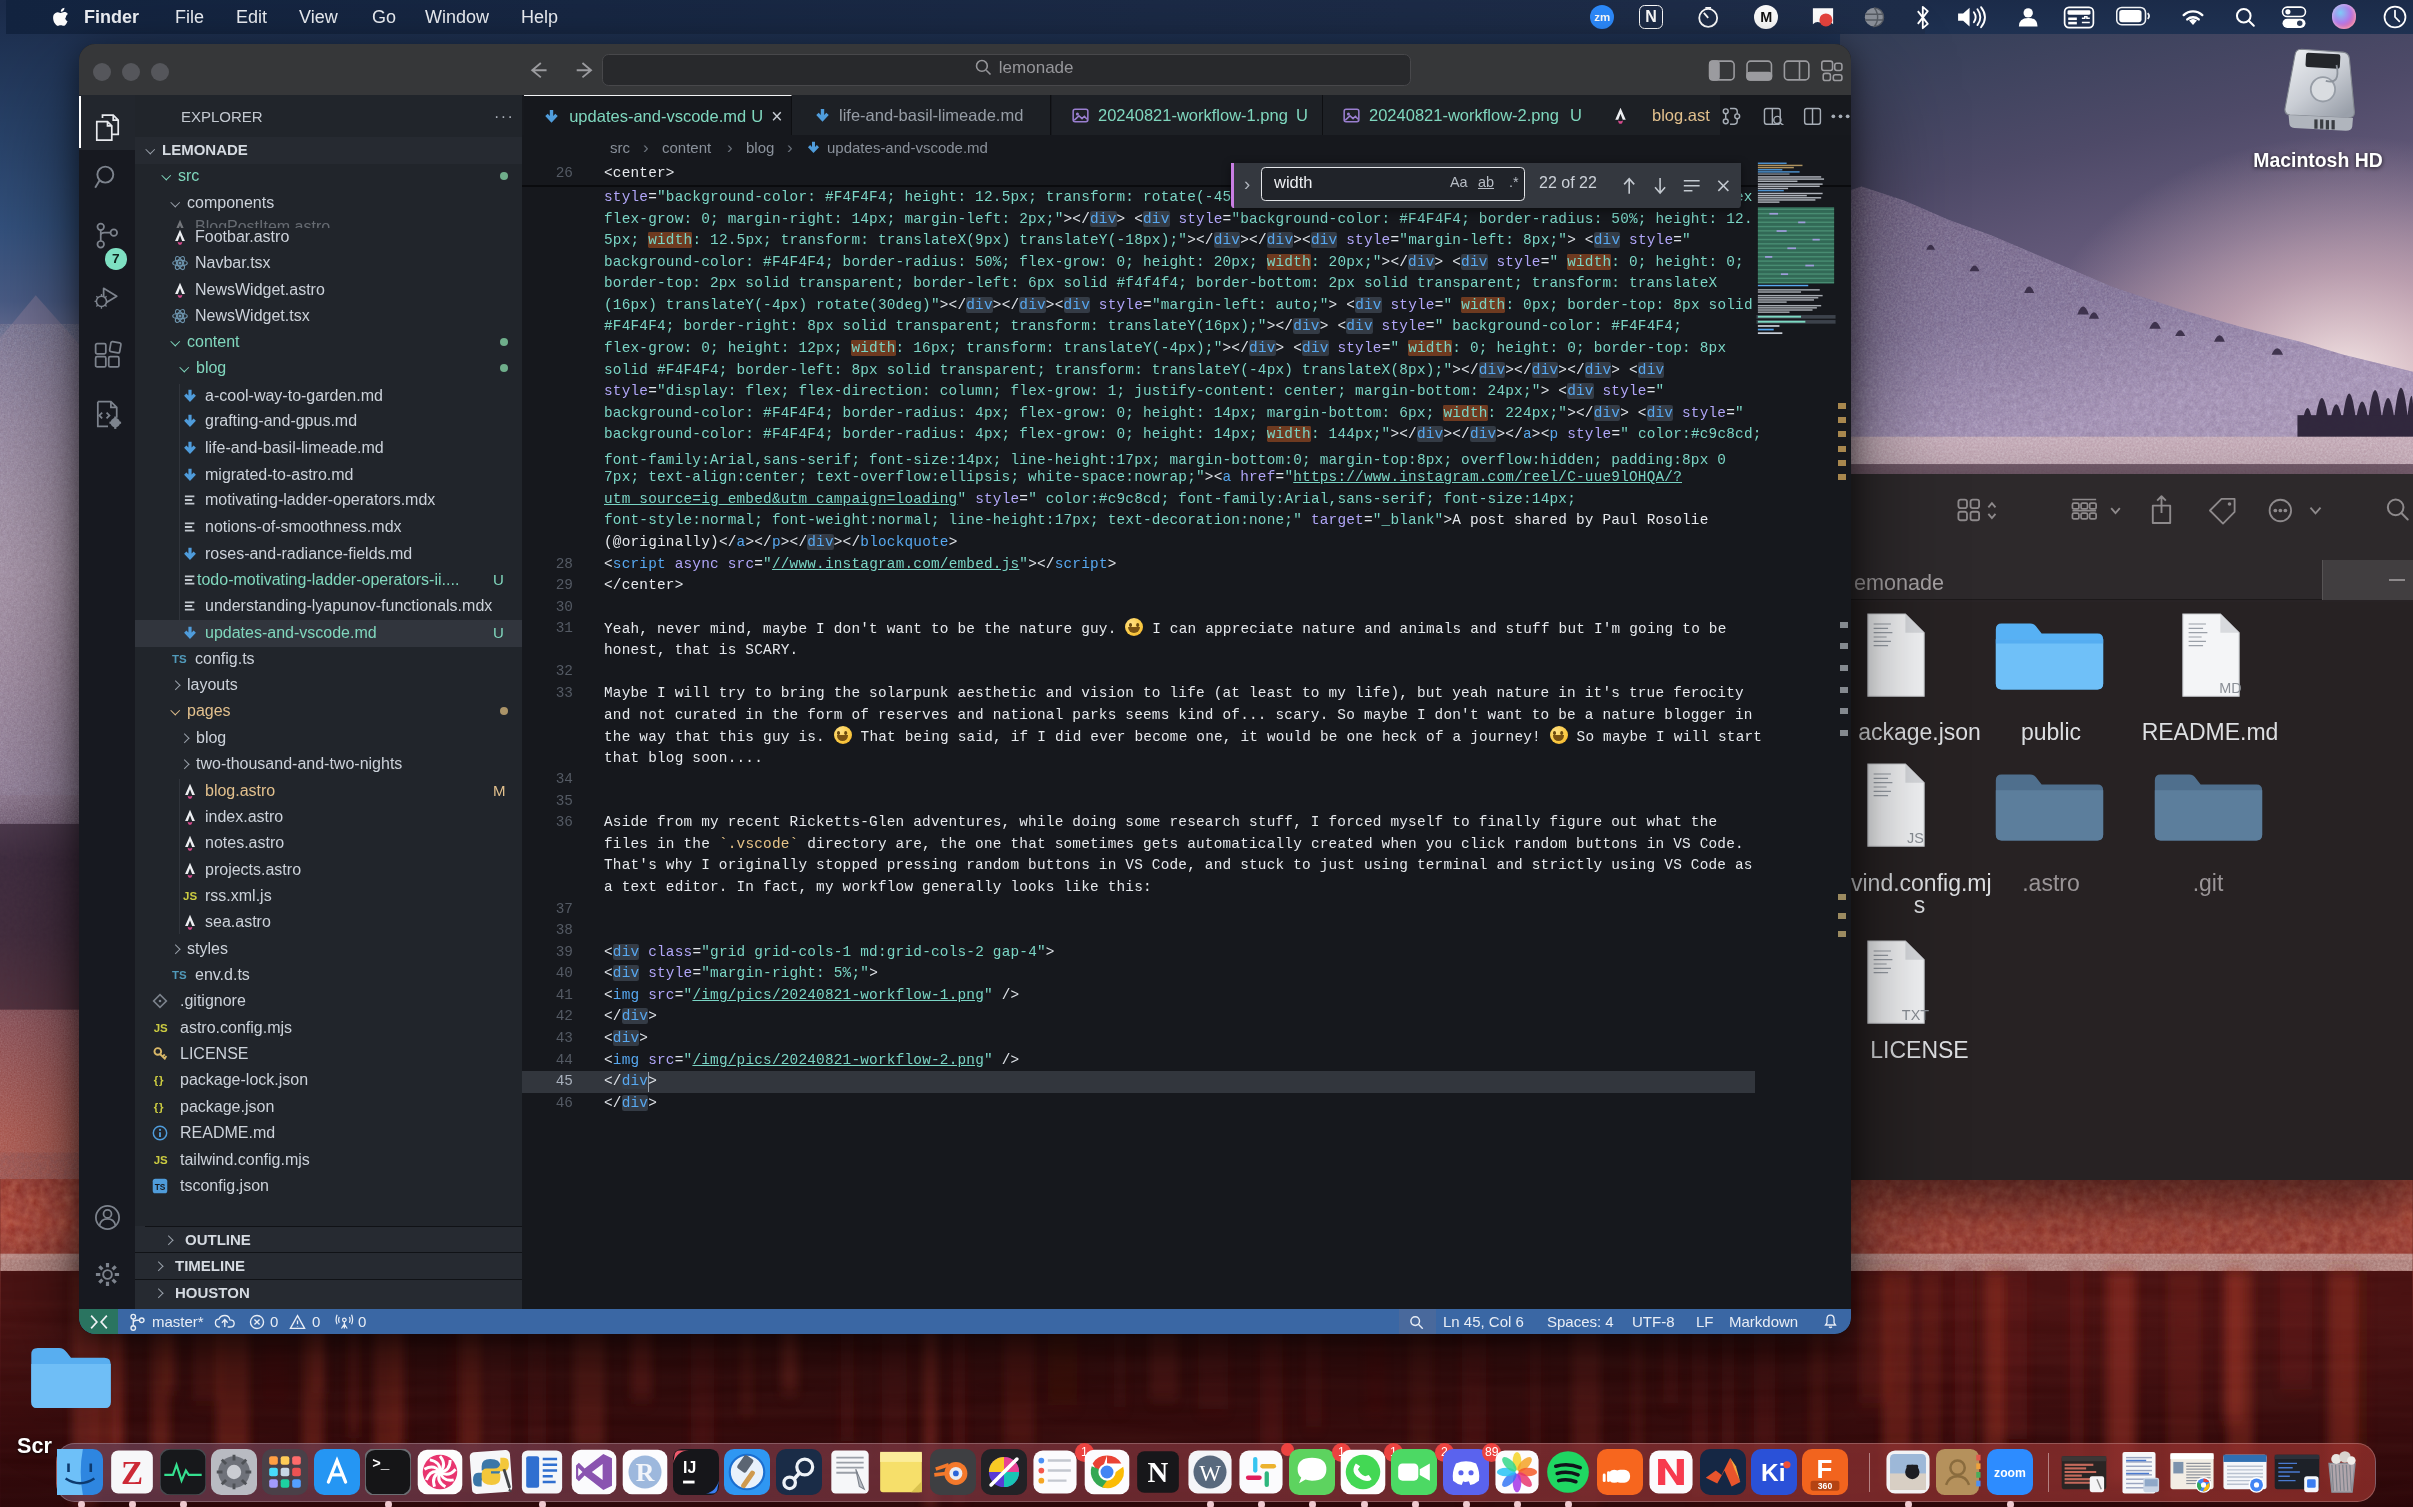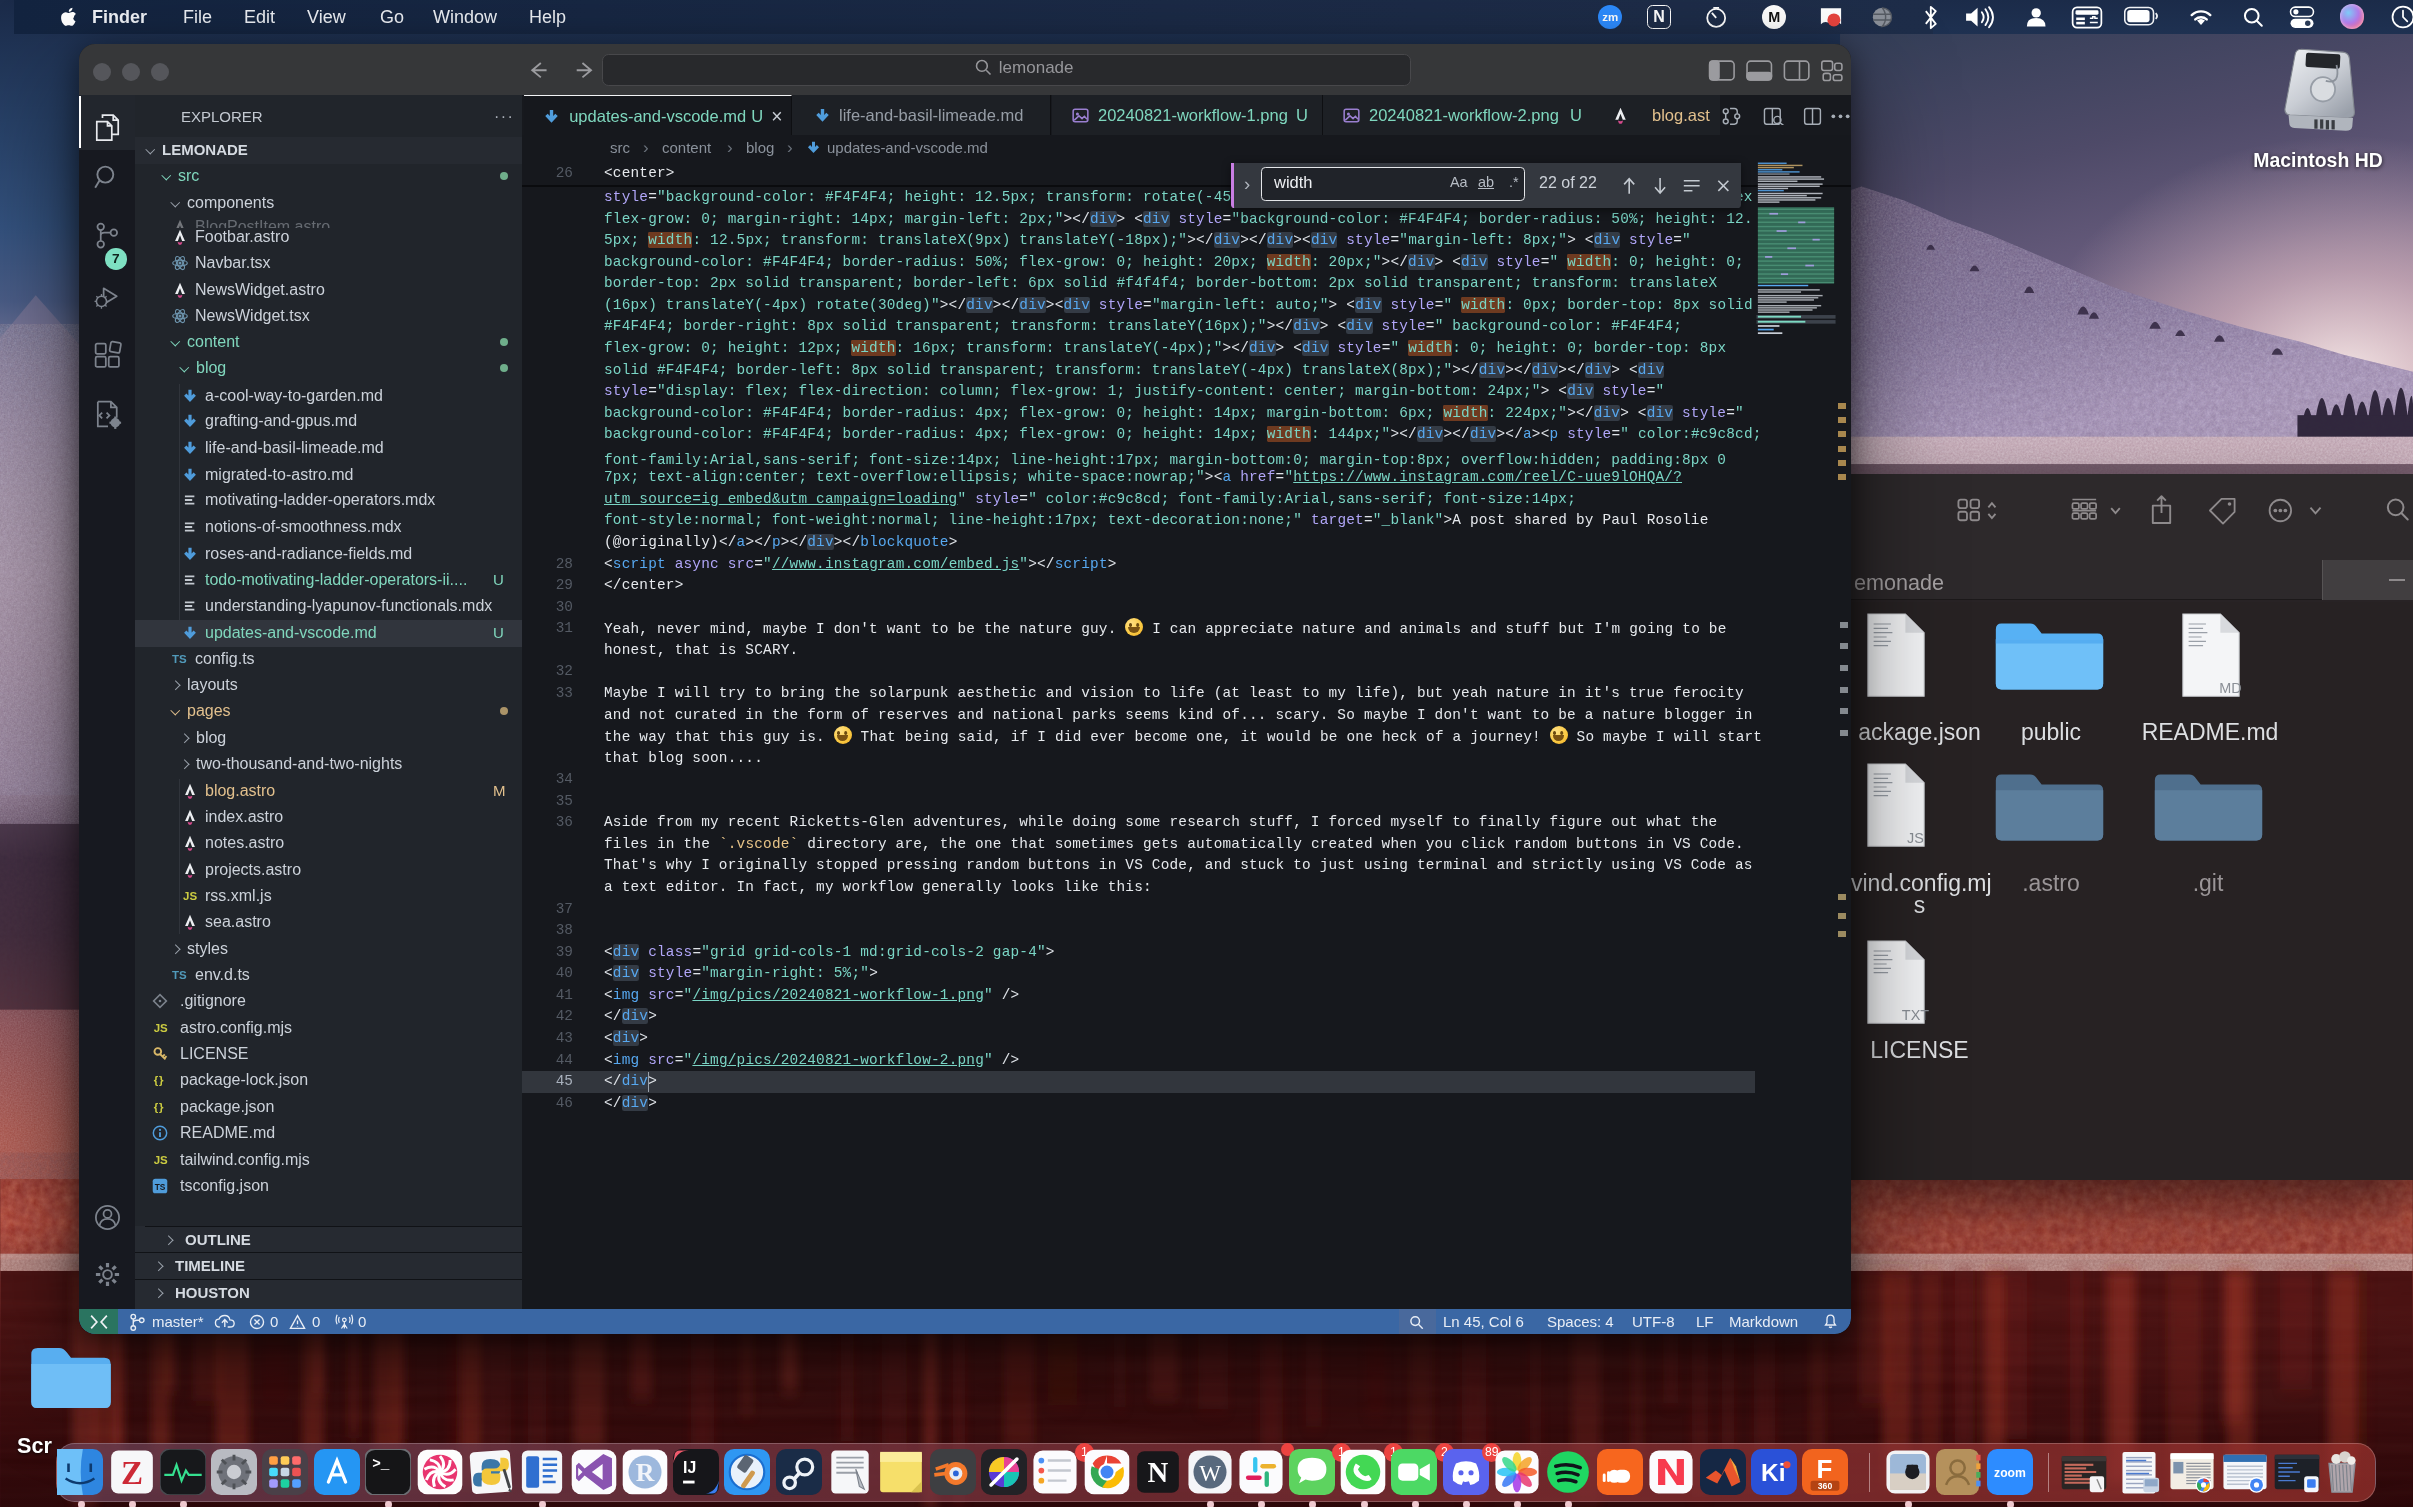--- a/index.html
+++ b/index.html
@@ -3,21 +3,21 @@
 <meta charset="utf-8">
 <style>
   * { margin:0; padding:0; box-sizing:border-box; }
   html,body { width:2413px; height:1508px; overflow:hidden; }
   body { font-family:"Liberation Sans",sans-serif; position:relative; background:#1d2b47; }
   .abs { position:absolute; }
   
   #wallL { left:0; top:0; width:2413px; height:1508px;
     background:linear-gradient(180deg,#1b2b49 0%,#274066 8%,#33517d 15%,#4a5c86 20%,#7a7a9b 24%,#9b8faa 28%,#b3a2b4 33%,#bfa9b8 38%,#ab92a4 45%,#917b95 52%,#4e3a52 57%,#573a4d 62%,#8a4a50 68%,#a85148 75%,#b25648 82%,#5e1b20 88%,#3a0a10 94%,#2e070c 100%); }
   
-  #menubar { left:14px; top:0; width:1919px; height:34px; background:linear-gradient(90deg,#132440,#1b2a46 60%,#1e2d49); color:#f2f4f8; }
+  #menubar { left:6px; top:0; width:1919px; height:34px; background:linear-gradient(90deg,#132440,#1b2a46 60%,#1e2d49); color:#f2f4f8; }
   .mi { position:absolute; top:6.5px; font-size:18px; color:#eef1f6; }
   
   #vsc { left:79px; top:44px; width:1772px; height:1290px; border-radius:16px;
     background:#16181d; box-shadow:0 43px 101px rgba(0,0,0,.6), 0 7.2px 29px rgba(0,0,0,.5); overflow:hidden; }
   #titlebar { left:0; top:0; width:1772px; height:51px; background:#363739; }
   .tl { position:absolute; top:18.7px; width:18px; height:18px; border-radius:50%; background:#55565b; }
   #tabs { left:443px; top:51px; width:1329px; height:40px; background:#17191e; }
   .tab { position:absolute; top:0; height:40px; background:#1d2025; border-right:1.4px solid #0e0f12; font-size:16.5px; line-height:40px; color:#969da6; white-space:nowrap; }
   #crumbs { left:443px; top:91px; width:1329px; height:26px; background:#16181d; color:#8a919b; font-size:15px; line-height:26px; }
   
@@ -674,21 +674,21 @@
     <div class="srow" style="top:497px;">
         <svg class="fico" style="left:47px;" viewBox="0 0 22 22" width="16" height="16">
           <use href="#mdico"></use>
         </svg>
         <span style="position:absolute;left:70px;">roses-and-radiance-fields.md</span>
       </div>
     <div class="srow mod" style="top:523px;">
         <svg class="fico" style="left:47px;" viewBox="0 0 22 22" width="16" height="16">
           <use href="#mdxico"></use>
         </svg>
-        <span style="position:absolute;left:70px;">todo-motivating-ladder-operators-ii....</span>
+        <span style="position:absolute;left:62px;">todo-motivating-ladder-operators-ii....</span>
         <span class="ubadge">U</span>
       </div>
     <div class="srow" style="top:549px;">
         <svg class="fico" style="left:47px;" viewBox="0 0 22 22" width="16" height="16">
           <use href="#mdxico"></use>
         </svg>
         <span style="position:absolute;left:70px;">understanding-lyapunov-functionals.mdx</span>
       </div>
     <div class="srow mod" style="top:576px;background:#31353d;">
         <svg class="fico" style="left:47px;" viewBox="0 0 22 22" width="16" height="16">

